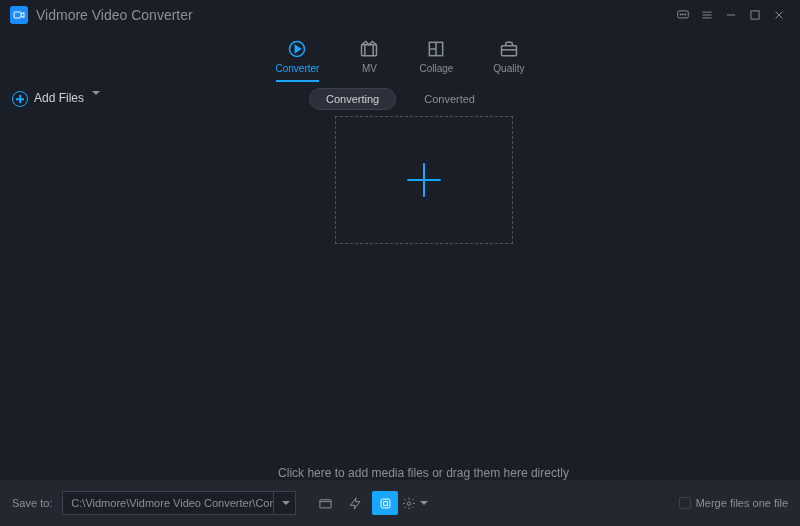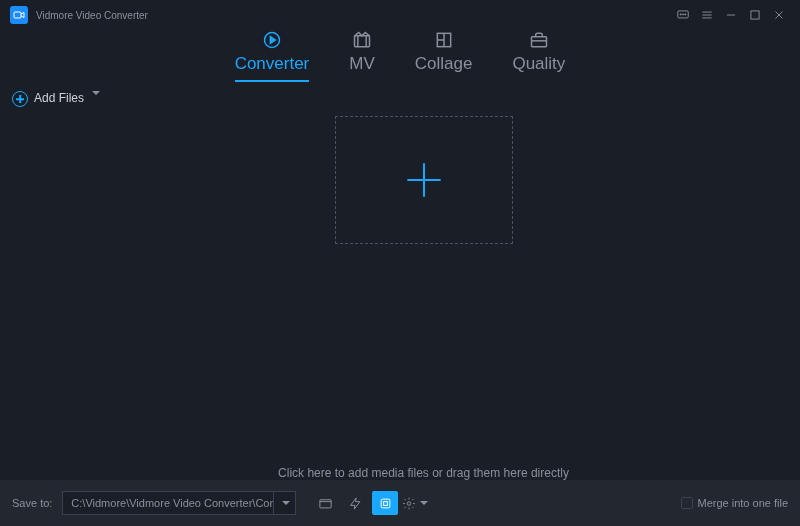--- a/index.html
+++ b/index.html
@@ -36,21 +36,21 @@
     background: var(--bg);
   }
   .logo-icon {
     width: 18px; height: 18px;
     background: #1a8cff;
     border-radius: 3px;
     display: flex; align-items: center; justify-content: center;
     margin-right: 8px;
   }
   .logo-icon svg { width: 12px; height: 12px; }
-  .title-text { font-size: 10px; color: var(--text-dim); }
+  .title-text { font-size: 14px; color: var(--text-dim); }
   .title-spacer { flex: 1; }
   .title-ctrl {
     width: 22px; height: 22px;
     display: flex; align-items: center; justify-content: center;
     margin-left: 2px;
     cursor: pointer;
     color: var(--text-dim);
   }
   .title-ctrl svg { width: 14px; height: 14px; }
 
@@ -70,21 +70,21 @@
     border-bottom: 2px solid transparent;
     cursor: pointer;
     color: var(--text-dim);
   }
   .navtab.active {
     color: var(--accent);
     border-bottom-color: var(--accent);
   }
   .navtab .nav-icon { width: 20px; height: 20px; display:flex; align-items:center; justify-content:center; }
   .navtab .nav-icon svg { width: 20px; height: 20px; }
-  .navtab .nav-label { font-size: 17px; }
+  .navtab .nav-label { font-size: 10px; }
 
   
   .subbar {
     height: 34px;
     display: flex; align-items: center;
     padding: 0 12px;
     gap: 8px;
   }
   .addfiles-btn {
     display: flex; gap: 6px;
@@ -316,20 +316,24 @@
   </div>
 </div>
 
 <div class="subbar">
   <div class="addfiles-btn">
     <span class="plus-circ"></span>
     <span>Add Files</span>
     <span class="caret"></span>
   </div>
 
+  <div class="center-subtabs">
+    <div class="pill active">Converting</div>
+    <div class="pill">Converted</div>
+  </div>
 
   <div class="flex-spacer"></div>
 
 </div>
 
 <div class="main">
   <div class="dropzone">
     <svg viewBox="0 0 24 24" stroke="#1aa7ff" stroke-width="1.2">
       <line x1="12" y1="2" x2="12" y2="22"></line>
       <line x1="2" y1="12" x2="22" y2="12"></line>
@@ -371,16 +375,16 @@
           <path d="M12 2v3M12 19v3M4.2 4.2l2.1 2.1M17.7 17.7l2.1 2.1M2 12h3M19 12h3M4.2 19.8l2.1-2.1M17.7 6.3l2.1-2.1"></path>
         </svg>
       <span class="caret"></span>
     </div>
   </div>
 
   <div class="flex-spacer"></div>
 
   <div class="merge-box">
     <span class="checkbox"></span>
-    <span>Merge into one file</span>
+    <span>Merge files one file</span>
   </div>
 
 </div>
 
 </body></html>

